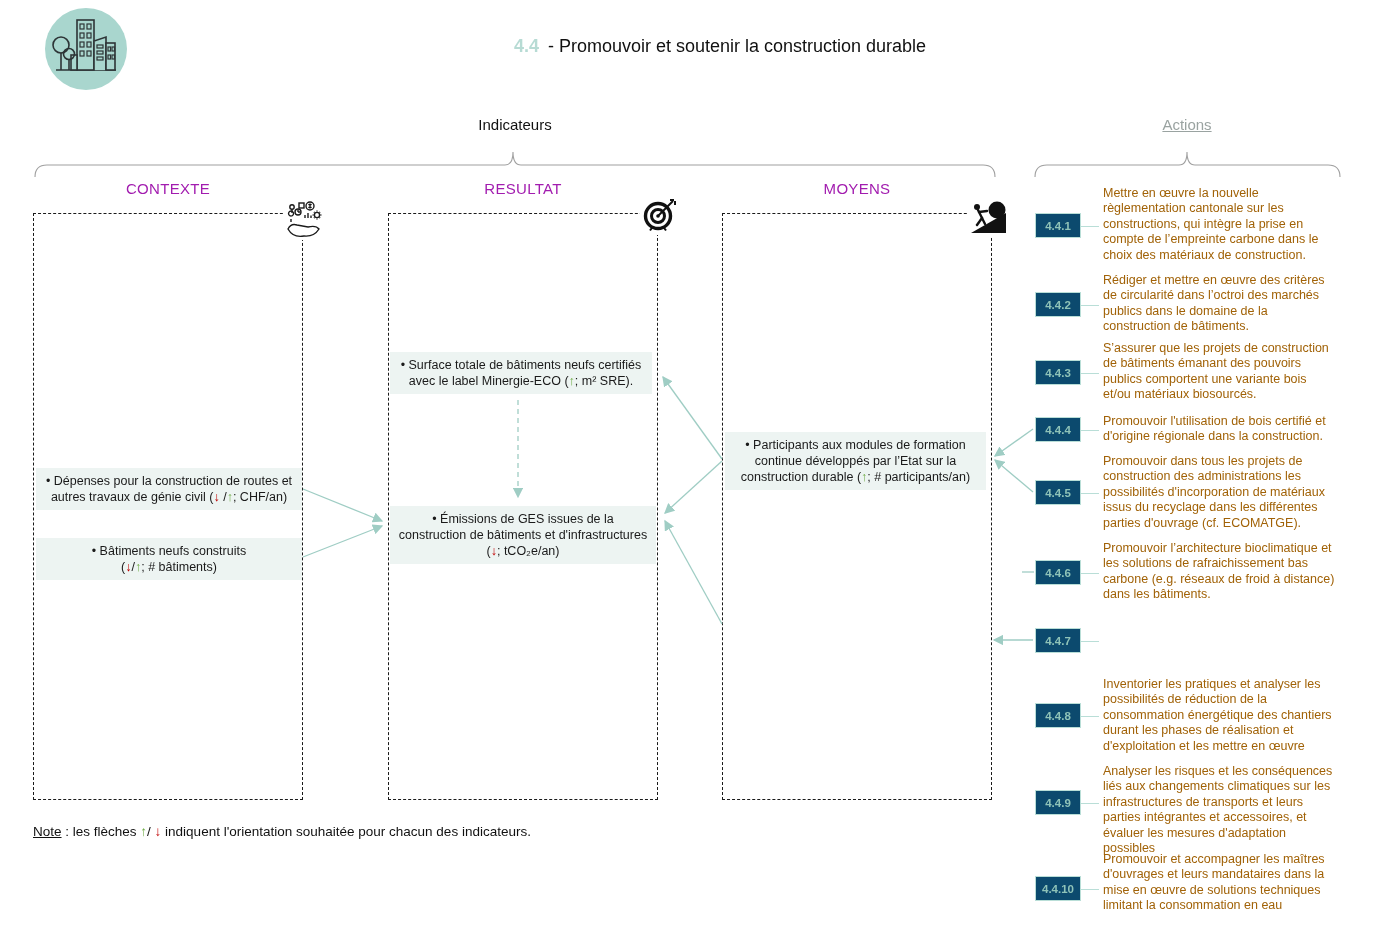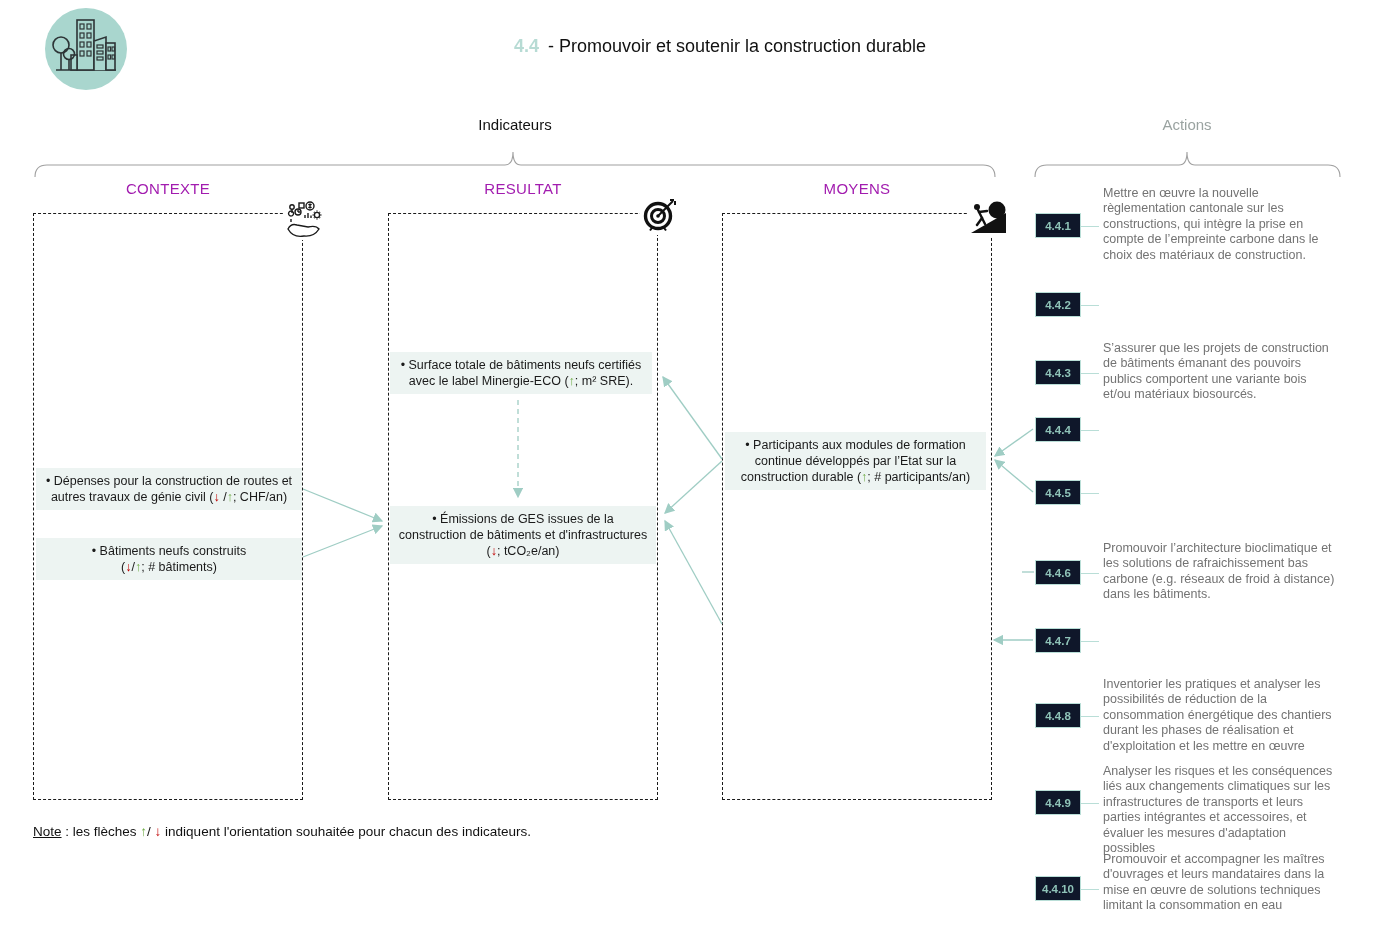--- a/index.html
+++ b/index.html
@@ -8,43 +8,43 @@
   .abs{position:absolute;}
 
   
   .logo{left:44px;top:7px;width:84px;height:84px;}
   .main-title{left:420px;top:36px;width:600px;text-align:center;font-size:18px;color:#111;}
   .main-title .num{color:#b7dbd4;font-weight:bold;margin-right:4px;}
 
   
   .group-label{font-size:15px;}
   .lbl-ind{left:415px;top:116px;width:200px;text-align:center;color:#111;}
-  .lbl-act{left:1087px;top:116px;width:200px;text-align:center;color:#9aa3a1;}
+  .lbl-act{left:1087px;top:116px;width:200px;text-align:center;color:#9aa3a1;text-decoration:underline;}
 
   
   .col-header{top:180px;width:270px;text-align:center;font-size:15px;letter-spacing:.3px;color:#a21caf;}
 
   
   .dash-box{top:213px;width:270px;height:587px;border:1.4px dashed #1a1a1a;box-sizing:border-box;background:transparent;}
 
   
   .corner-icon{background:#fff;z-index:6;line-height:0;}
 
   
   .ind-item{background:#edf4f2;font-size:12.5px;line-height:16px;padding:5px 7px;box-sizing:border-box;z-index:2;text-align:center;}
   .ind-item span{white-space:pre-wrap;}
   .arr-up{color:#70ad47;font-weight:bold;}
   .arr-down{color:#c00000;font-weight:bold;}
 
   
   .act-num{left:1035px;width:46px;height:25px;border:1.3px solid #b9ded7;box-sizing:border-box;
            display:flex;align-items:center;justify-content:center;
-           color:#8fc3b8;font-weight:bold;font-size:11.5px;background:#0f172a;z-index:3;}
+           color:#8fc3b8;font-weight:bold;font-size:11.5px;background:#0c4a6e;z-index:3;}
   .act-num::after{content:"";position:absolute;left:100%;top:50%;width:19px;height:1.3px;background:#b9ded7;}
-  .act-text{left:1103px;width:232px;color:#737373;font-size:12.5px;line-height:15.4px;}
+  .act-text{left:1103px;width:232px;color:#a16207;font-size:12.5px;line-height:15.4px;}
 
   
   .note{left:33px;top:824px;font-size:13.5px;color:#111;}
   .note .note-label{text-decoration:underline;}
 
   svg.overlay{position:absolute;left:0;top:0;width:1375px;height:928px;pointer-events:none;z-index:5;}
 </style>
 </head>
 <body>
 
@@ -173,33 +173,36 @@
   </div>
 
   <div class="abs act-num" style="top:213px">
       <span>4.4.1</span>
     </div>
   <div class="abs act-text" style="top:186px">Mettre en œuvre la nouvelle règlementation cantonale sur les constructions, qui intègre la prise en compte de l’empreinte carbone dans le choix des matériaux de construction.</div>
 
   <div class="abs act-num" style="top:292px">
       <span>4.4.2</span>
     </div>
+  <div class="abs act-text" style="top:273px">Rédiger et mettre en œuvre des critères de circularité dans l’octroi des marchés publics dans le domaine de la construction de bâtiments.</div>
 
   <div class="abs act-num" style="top:360px">
       <span>4.4.3</span>
     </div>
   <div class="abs act-text" style="top:341px">S’assurer que les projets de construction de bâtiments émanant des pouvoirs publics comportent une variante bois et/ou matériaux biosourcés.</div>
 
   <div class="abs act-num" style="top:417px">
       <span>4.4.4</span>
     </div>
+  <div class="abs act-text" style="top:414px">Promouvoir l'utilisation de bois certifié et d'origine régionale dans la construction.</div>
 
   <div class="abs act-num" style="top:480px">
       <span>4.4.5</span>
     </div>
+  <div class="abs act-text" style="top:454px">Promouvoir dans tous les projets de construction des administrations les possibilités d'incorporation de matériaux issus du recyclage dans les différentes parties d'ouvrage (cf. ECOMATGE).</div>
 
   <div class="abs act-num" style="top:560px">
       <span>4.4.6</span>
     </div>
   <div class="abs act-text" style="top:541px">Promouvoir l’architecture bioclimatique et les solutions de rafraichissement bas carbone (e.g. réseaux de froid à distance) dans les bâtiments.</div>
 
   <div class="abs act-num" style="top:628px">
       <span>4.4.7</span>
     </div>
 

